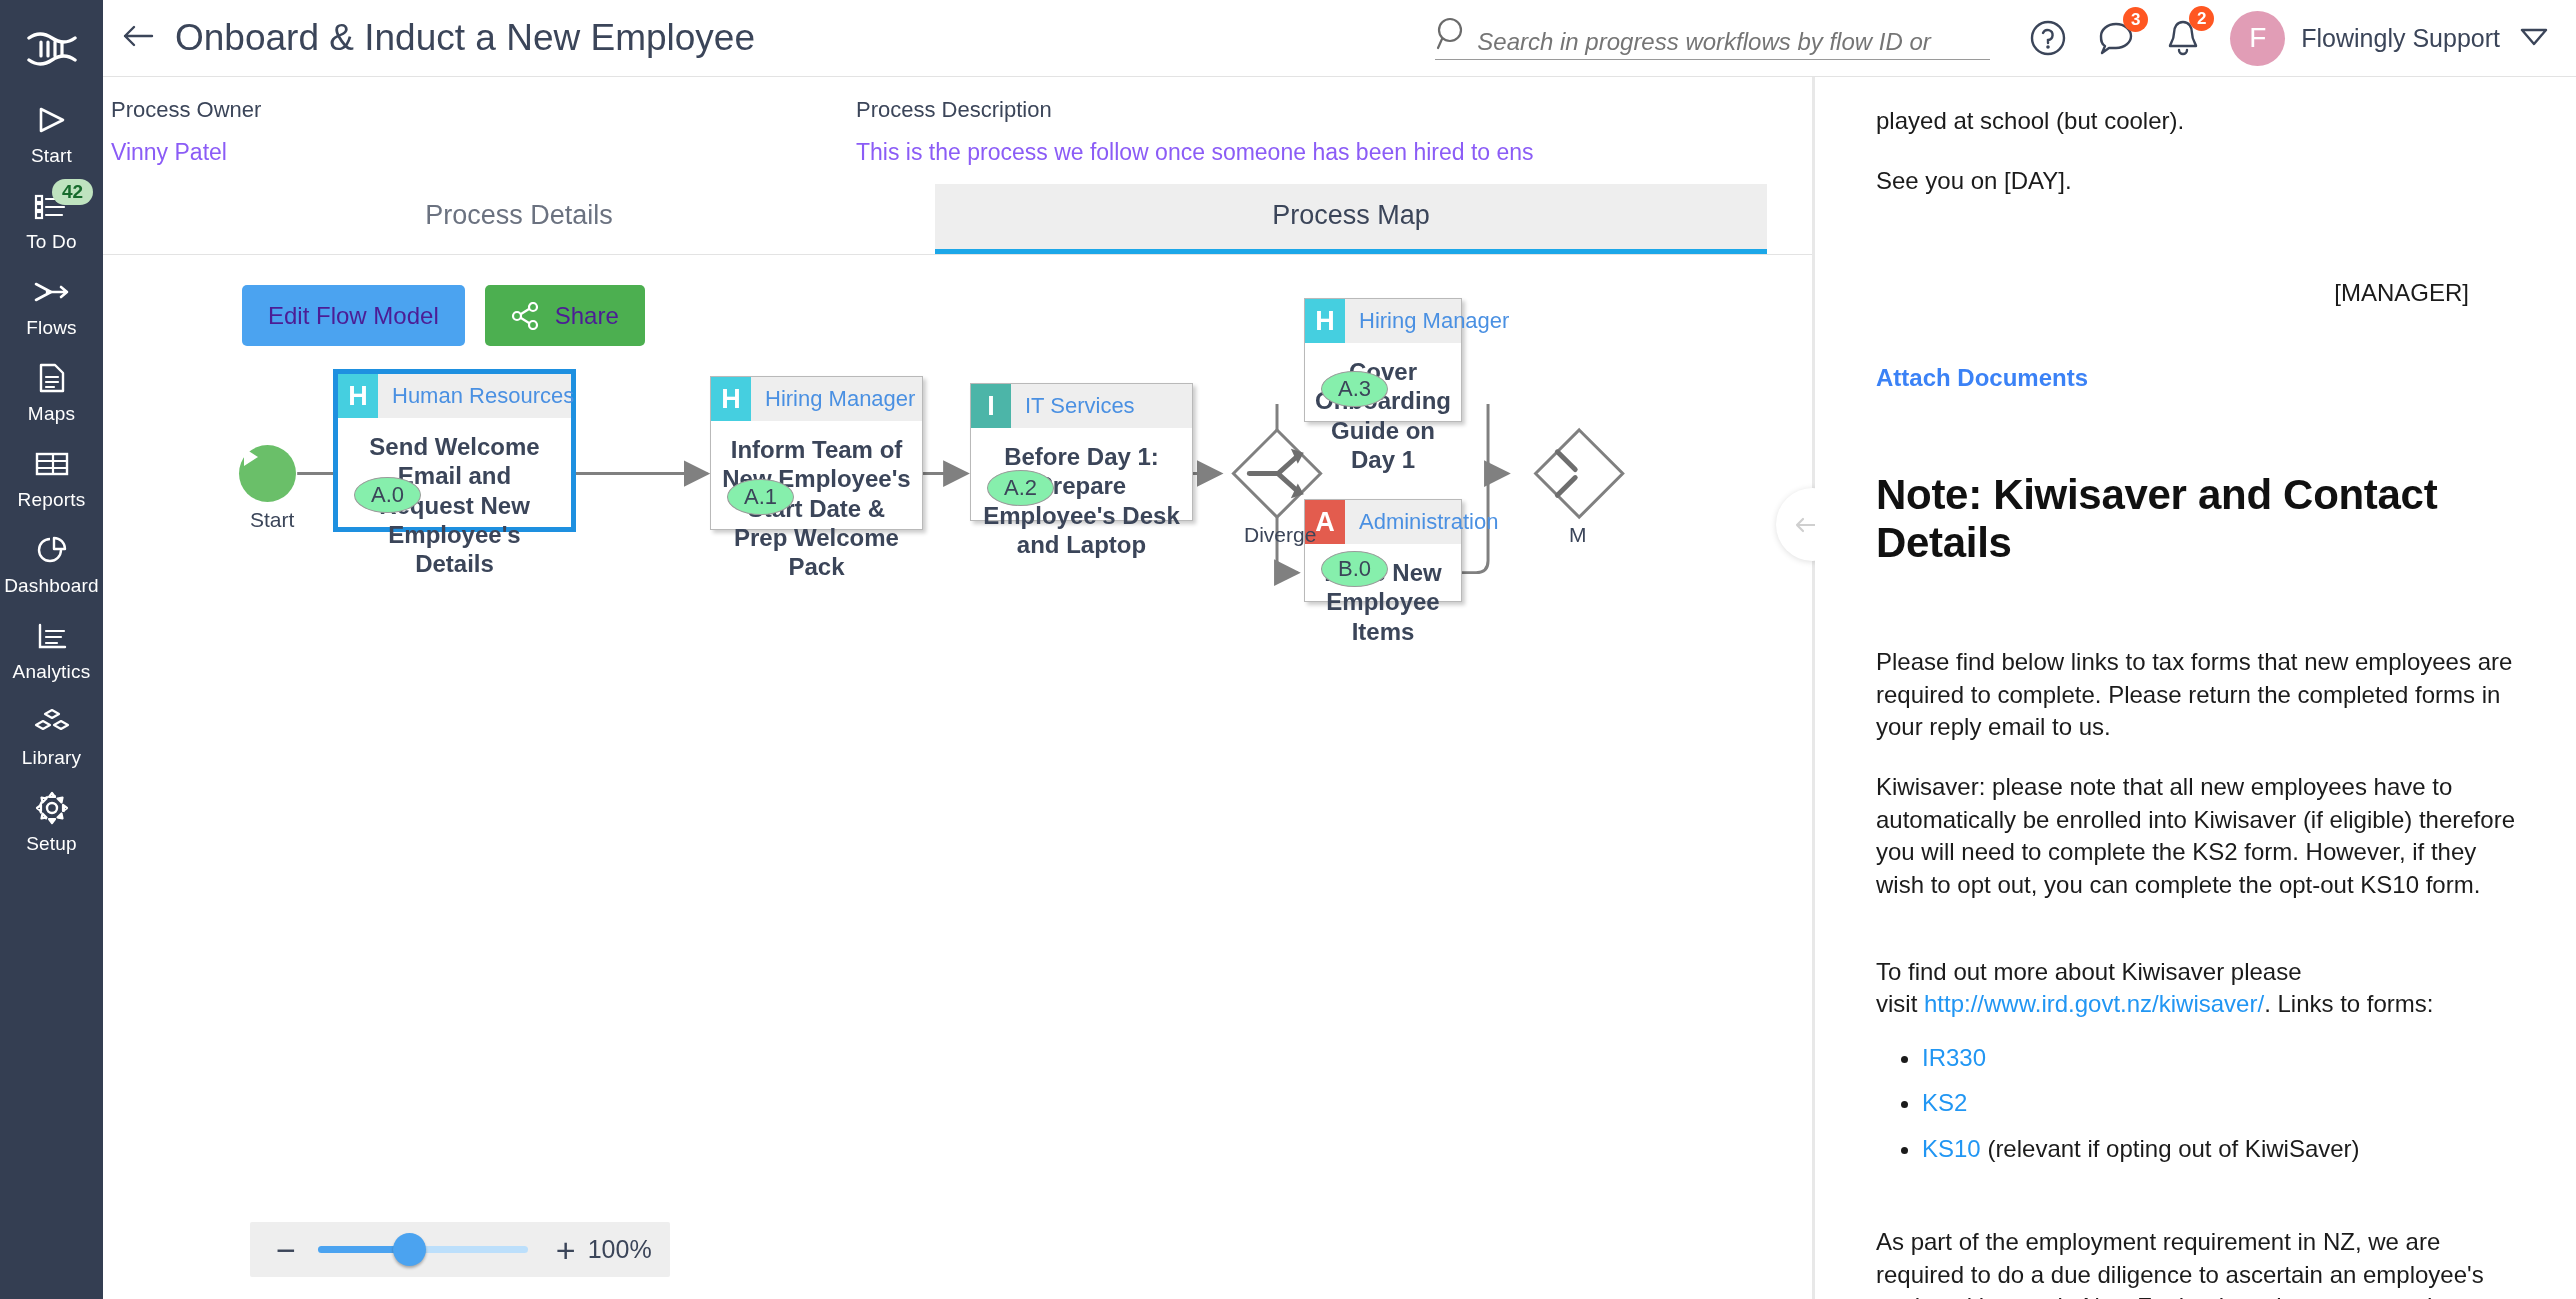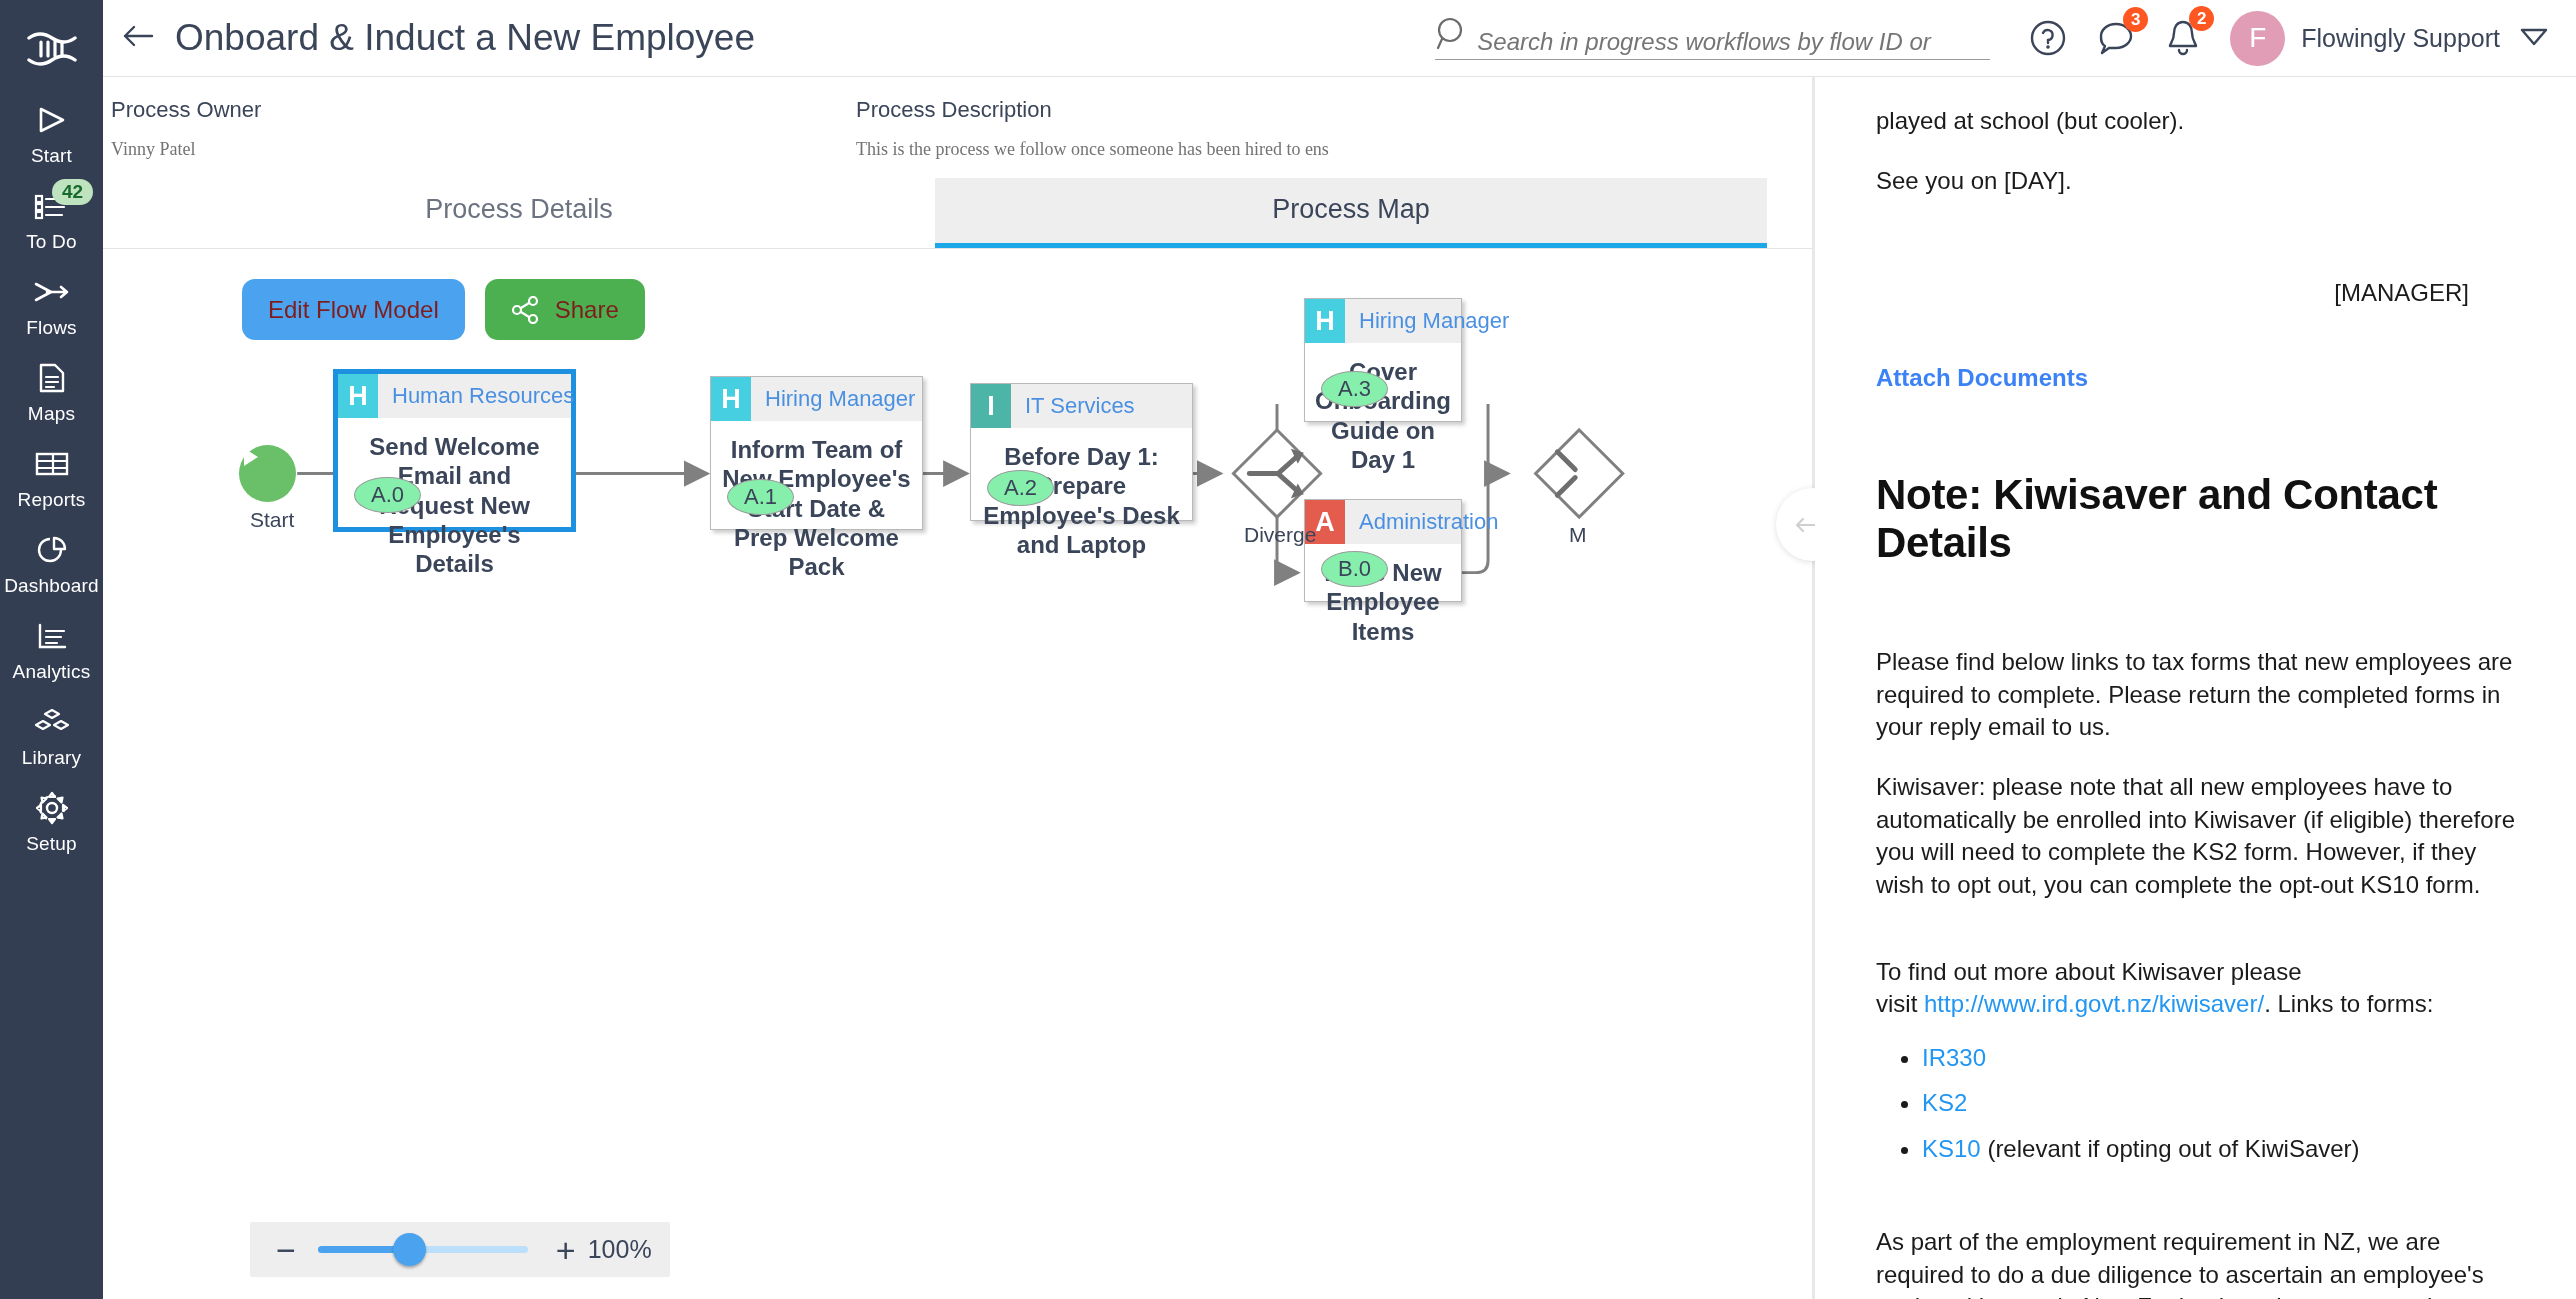--- a/index.html
+++ b/index.html
@@ -66,33 +66,33 @@
   }
   .user-name { font-size: 25px; color: #3b4559; margin-right: 18px; white-space: nowrap;}
 
   
   .content-row { display: flex; height: 1222px; }
   .left-pane { width: 1709px; position: relative; background: #fff; overflow: hidden; }
   .meta-row { display: flex; padding: 20px 0 0 8px; }
   .meta-block-owner { width: 745px; padding-left: 0px; }
   .meta-block-desc { flex: 1; }
   .meta-label { font-size: 22px; color: #3b4559; margin-bottom: 16px; }
-  .meta-value { font-size: 18px; color: #737373; white-space: nowrap; overflow: hidden; font-family: Liberation Serif, serif;}
+  .meta-value { font-size: 23px; color: #8b5cf6; white-space: nowrap; overflow: hidden;}
 
   .tabs { display: flex; margin-top: 18px; border-bottom: 1px solid #e3e3e3;}
   .tab {
     width: 832px; text-align: center; font-size: 27px; color: #3b4559;
     padding: 16px 0 18px 0; cursor: pointer;
   }
   .tab.active { background: #eeeeee; border-bottom: 5px solid #1ca7e8; }
   .tab.inactive { color: #6b7280; }
 
   .action-row { display: flex; padding: 30px 0 0 139px; }
   .btn {
-    border: none; border-radius: 13px; color: #7f1d1d; font-size: 24px;
+    border: none; border-radius: 5px; color: #4c1d95; font-size: 24px;
     font-family: "Liberation Sans", sans-serif; cursor: pointer;
     display: flex; align-items: center; justify-content: center;
   }
   .btn-edit { background: #4ba3f0; padding: 0 26px; height: 61px; margin-right: 20px; }
   .btn-share { background: #4caf50; padding: 0 26px; height: 61px; }
   .btn-share span.lbl { margin-left: 14px; }
 
   
   .canvas { position: absolute; left: 0; top: 327px; width: 1709px; height: 793px; }
   .node {

